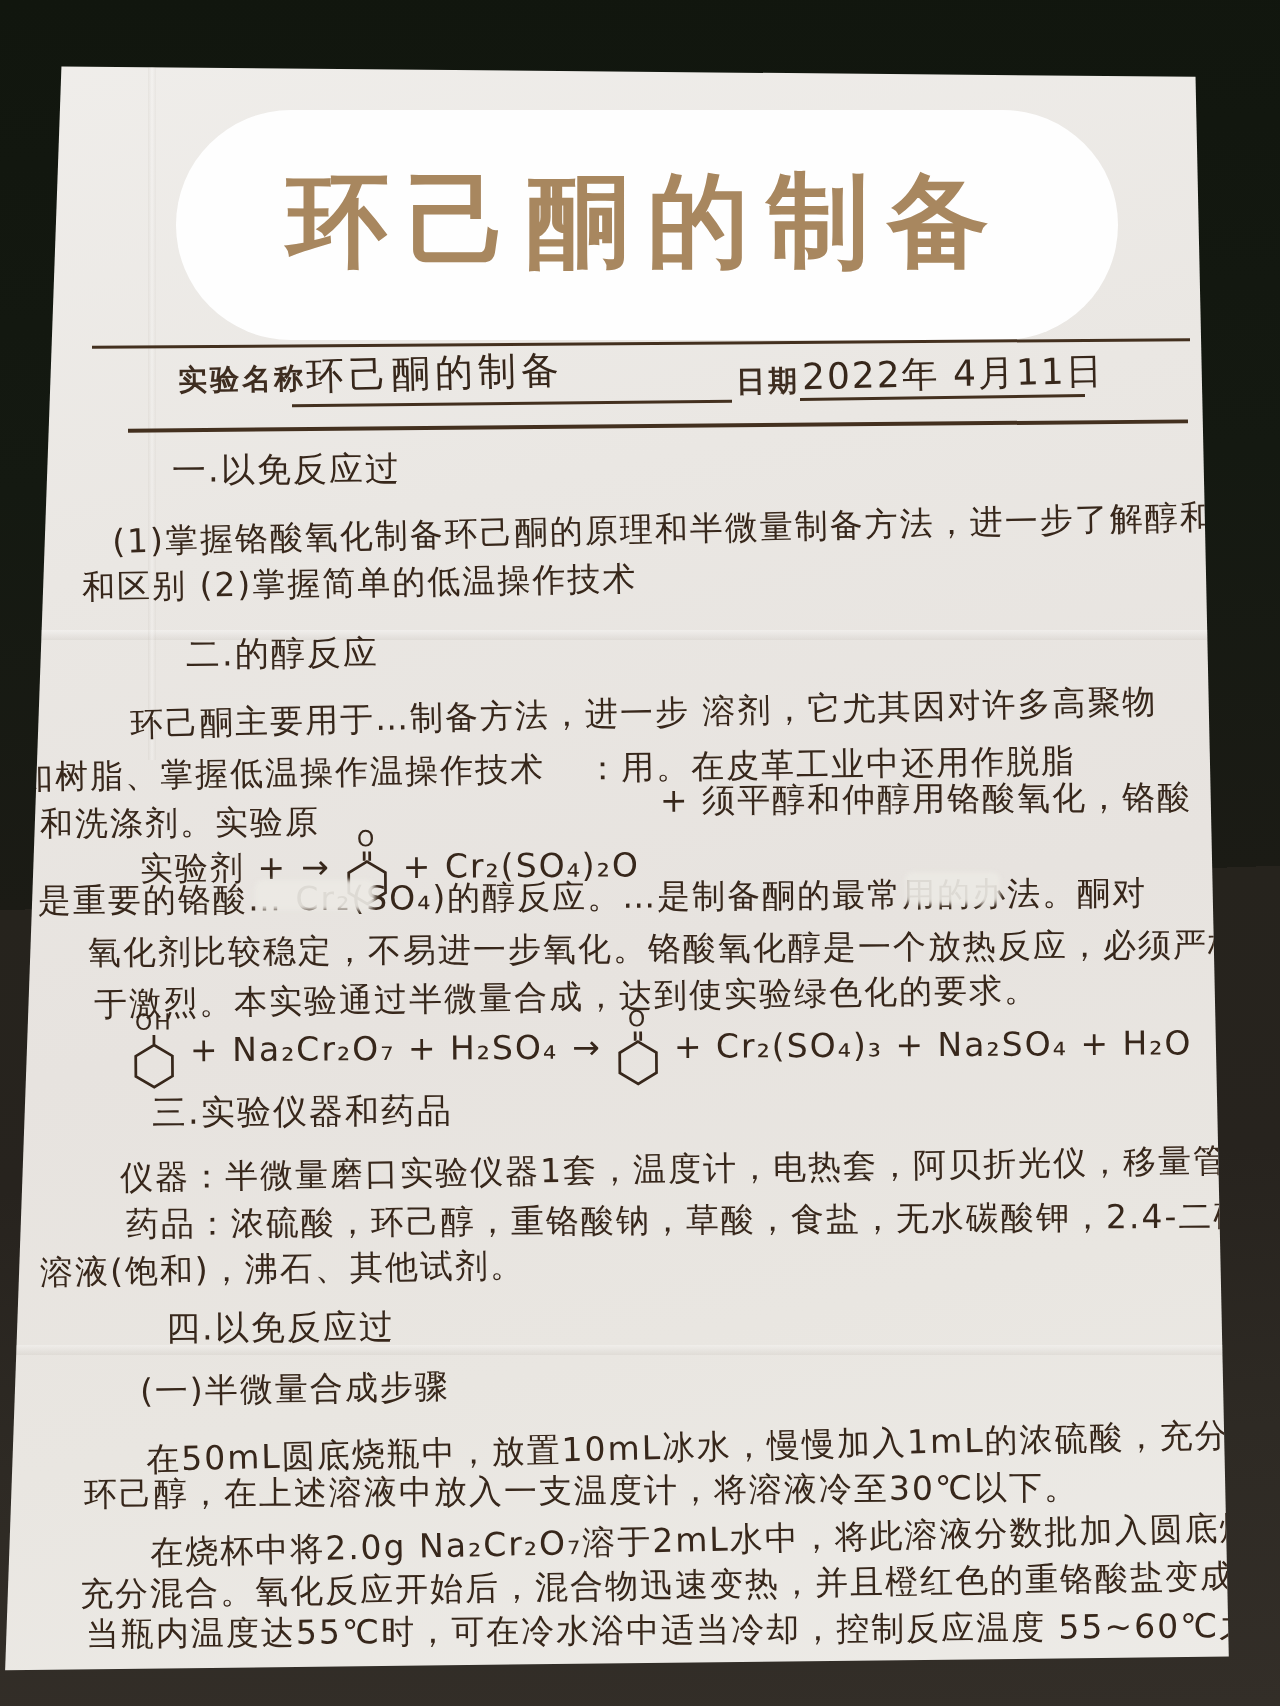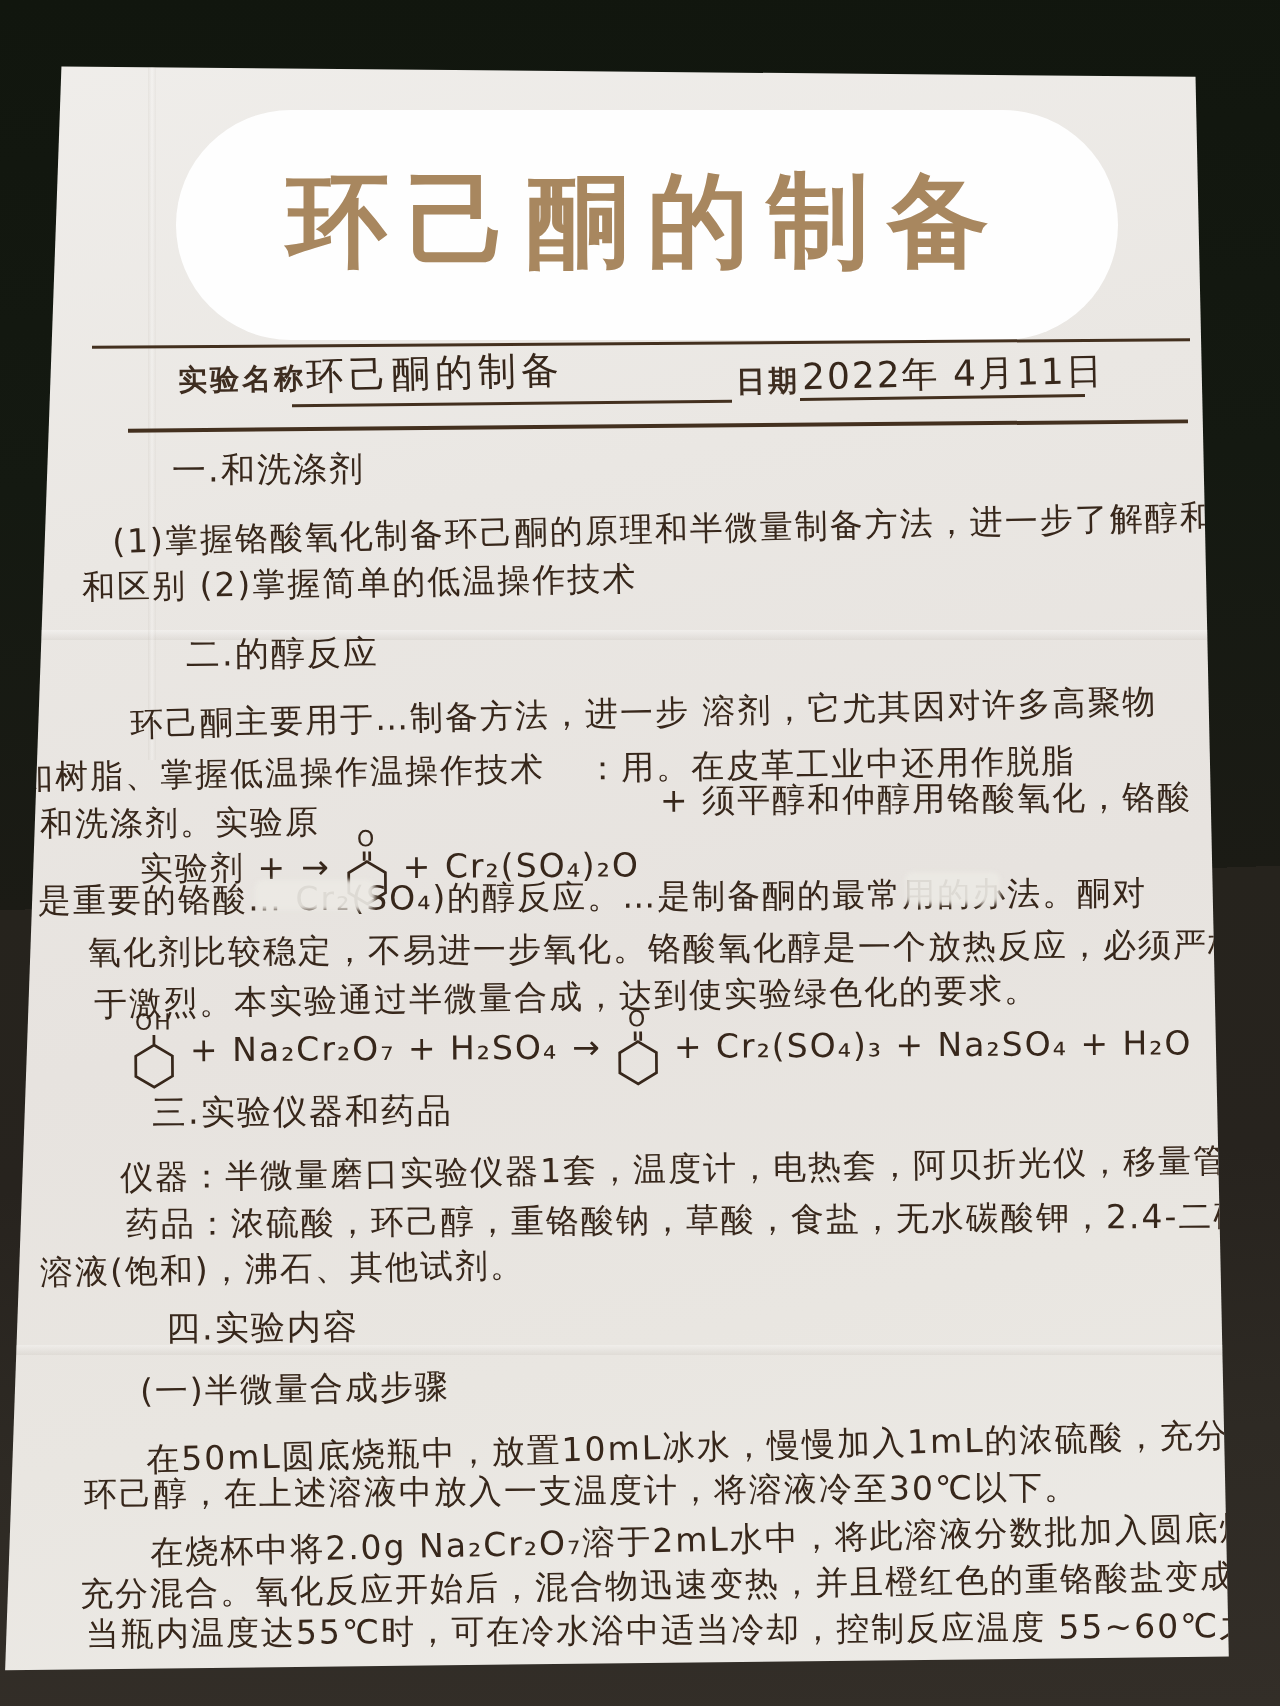--- a/index.html
+++ b/index.html
@@ -57,21 +57,21 @@
 
     <div class="rule top-rule"></div>
     <div class="print-label name">实验名称</div>
     <div class="hw-name hand">环己酮的制备</div>
     <div class="print-label date">日期</div>
     <div class="hw-date hand">2022年 4月11日</div>
     <div class="rule name-underline"></div>
     <div class="rule date-underline"></div>
     <div class="rule bottom-rule"></div>
 
-    <div class="line hand heading tilt-b" style="left:172px;top:448px;">一.和洗涤剂</div>
+    <div class="line hand heading tilt-b" style="left:172px;top:448px;">一.以免反应过</div>
     <div class="line hand tilt-c" style="left:112px;top:506px;">(1)掌握铬酸氧化制备环己酮的原理和半微量制备方法，进一步了解醇和酮之间的联系</div>
     <div class="line hand tilt-a" style="left:82px;top:562px;">和区别 (2)掌握简单的低温操作技术</div>
 
     <div class="line hand heading tilt-b" style="left:186px;top:632px;">二.的醇反应</div>
     <div class="line hand tilt-c" style="left:130px;top:692px;">环己酮主要用于…制备方法，进一步 溶剂，它尤其因对许多高聚物</div>
     <div class="line hand tilt-a split" style="left:20px;top:748px;">
       <span>如树脂、掌握低温操作温操作技术</span>
       <span>：用。在皮革工业中还用作脱脂</span>
     </div>
     <div class="line hand tilt-b" style="left:40px;top:802px;">和洗涤剂。实验原</div>
@@ -117,21 +117,21 @@
         </svg>
       </span>
       <span>+ Cr₂(SO₄)₃ + Na₂SO₄ + H₂O</span>
     </div>
 
     <div class="line hand heading tilt-b" style="left:152px;top:1090px;">三.实验仪器和药品</div>
     <div class="line hand tilt-a" style="left:120px;top:1146px;">仪器：半微量磨口实验仪器1套，温度计，电热套，阿贝折光仪，移量管，其他玻璃仪器。</div>
     <div class="line hand tilt-b" style="left:126px;top:1198px;">药品：浓硫酸，环己醇，重铬酸钠，草酸，食盐，无水碳酸钾，2.4-二硝基苯肼试剂，NaHSO₃</div>
     <div class="line hand tilt-a" style="left:40px;top:1248px;">溶液(饱和)，沸石、其他试剂。</div>
 
-    <div class="line hand heading tilt-b" style="left:166px;top:1306px;">四.实验内容</div>
+    <div class="line hand heading tilt-b" style="left:166px;top:1306px;">四.以免反应过</div>
     <div class="line hand tilt-a" style="left:140px;top:1368px;">(一)半微量合成步骤</div>
     <div class="line hand tilt-c" style="left:146px;top:1422px;">在50mL圆底烧瓶中，放置10mL冰水，慢慢加入1mL的浓硫酸，充分混合后，小心加入3.5mL</div>
     <div class="line hand tilt-b" style="left:84px;top:1470px;">环己醇，在上述溶液中放入一支温度计，将溶液冷至30℃以下。</div>
     <div class="line hand tilt-c" style="left:150px;top:1516px;">在烧杯中将2.0g Na₂Cr₂O₇溶于2mL水中，将此溶液分数批加入圆底烧瓶中，不断振摇使</div>
     <div class="line hand tilt-a" style="left:80px;top:1562px;">充分混合。氧化反应开始后，混合物迅速变热，并且橙红色的重铬酸盐变成墨绿色的低价铬盐。</div>
     <div class="line hand tilt-b" style="left:86px;top:1608px;">当瓶内温度达55℃时，可在冷水浴中适当冷却，控制反应温度 55~60℃之间，待前一批重铬酸</div>
 
   </div>
 </div>
 

